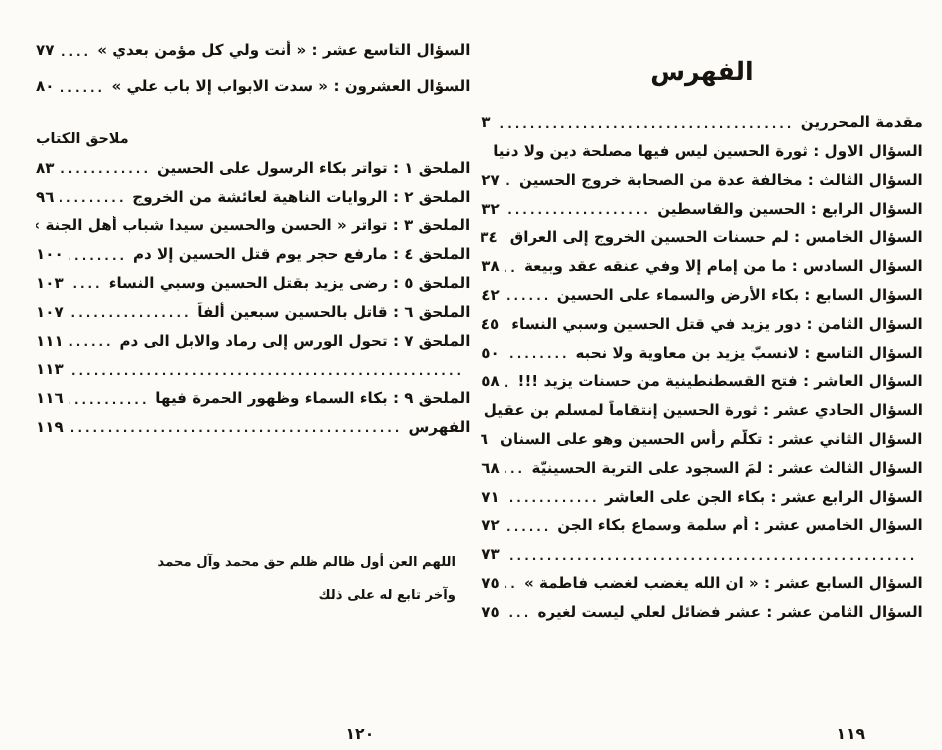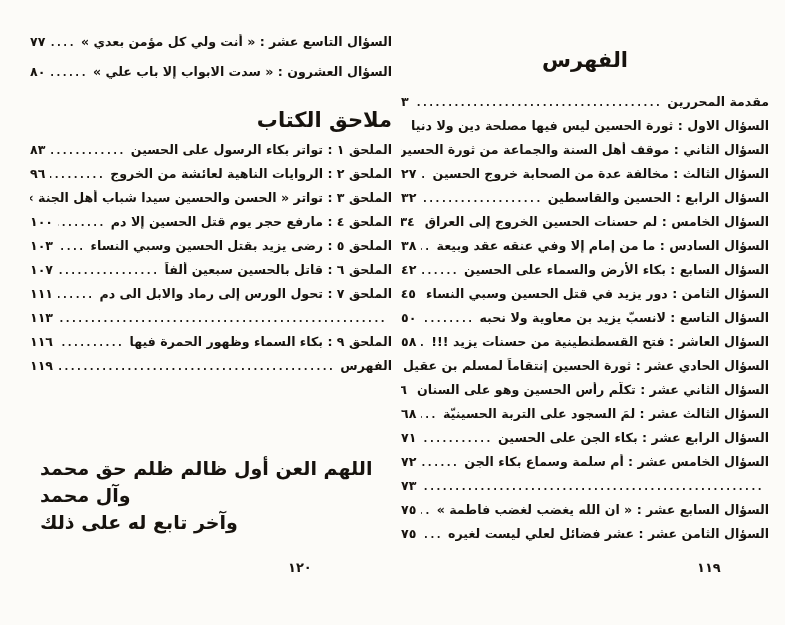--- a/index.html
+++ b/index.html
@@ -30,22 +30,22 @@
     letter-spacing: 1px;
   }
   
   .col-left {
     position: absolute; top: 34px; left: 30px;
     width: 362px;
     direction: rtl;
   }
   .section-heading {
     margin: 14px 0 10px 0;
-    text-align: right;
-    font-size: 21px;
+    text-align: left;
+    font-size: 12px;
     font-weight: bold;
   }
   
   .toc-row {
     display: flex;
     align-items: baseline;
     direction: rtl;
     font-weight: bold;
     font-size: 12.6px;
     overflow: hidden;
@@ -67,29 +67,29 @@
   .toc-dots::before {
     content: "........................................................................................................................";
   }
   .toc-page { white-space: nowrap; }
   
   .closing {
     position: absolute;
     top: 455px; left: 40px;
     width: 340px;
     direction: rtl;
-    text-align: left;
-    font-size: 19px;
+    text-align: right;
+    font-size: 11px;
     font-weight: bold;
     line-height: 27px;
   }
   
   .folio {
     position: absolute;
-    top: 560px;
+    top: 605px;
     font-size: 13px;
     font-weight: bold;
     direction: rtl;
   }
   .folio-right { left: 697px; }
   .folio-left  { left: 288px; }
 </style>
 </head>
 <body>
 
@@ -103,25 +103,20 @@
     <span class="toc-dots"></span>
     <span class="toc-page">٣</span>
   </div>
 
   <div class="toc-row">
     <span class="toc-label">السؤال الاول : ثورة الحسين ليس فيها مصلحة دين ولا دنيا</span>
     <span class="toc-dots"></span>
 
   </div>
 
-  <div class="toc-row">
-    <span class="toc-label">السؤال الثاني : موقف أهل السنة والجماعة من ثورة الحسين</span>
-    <span class="toc-dots"></span>
-
-  </div>
 
   <div class="toc-row">
     <span class="toc-label">السؤال الثالث : مخالفة عدة من الصحابة خروج الحسين</span>
     <span class="toc-dots"></span>
     <span class="toc-page">٢٧</span>
   </div>
 
   <div class="toc-row">
     <span class="toc-label">السؤال الرابع : الحسين والقاسطين</span>
     <span class="toc-dots"></span>
@@ -176,21 +171,21 @@
     <span class="toc-page">٦٦</span>
   </div>
 
   <div class="toc-row">
     <span class="toc-label">السؤال الثالث عشر : لمَ السجود على التربة الحسينيّة</span>
     <span class="toc-dots"></span>
     <span class="toc-page">٦٨</span>
   </div>
 
   <div class="toc-row">
-    <span class="toc-label">السؤال الرابع عشر : بكاء الجن على الحسين</span>
+    <span class="toc-label">السؤال الرابع عشر : بكاء الجن على العاشر</span>
     <span class="toc-dots"></span>
     <span class="toc-page">٧١</span>
   </div>
 
   <div class="toc-row">
     <span class="toc-label">السؤال الخامس عشر : أم سلمة وسماع بكاء الجن</span>
     <span class="toc-dots"></span>
     <span class="toc-page">٧٢</span>
   </div>
 

